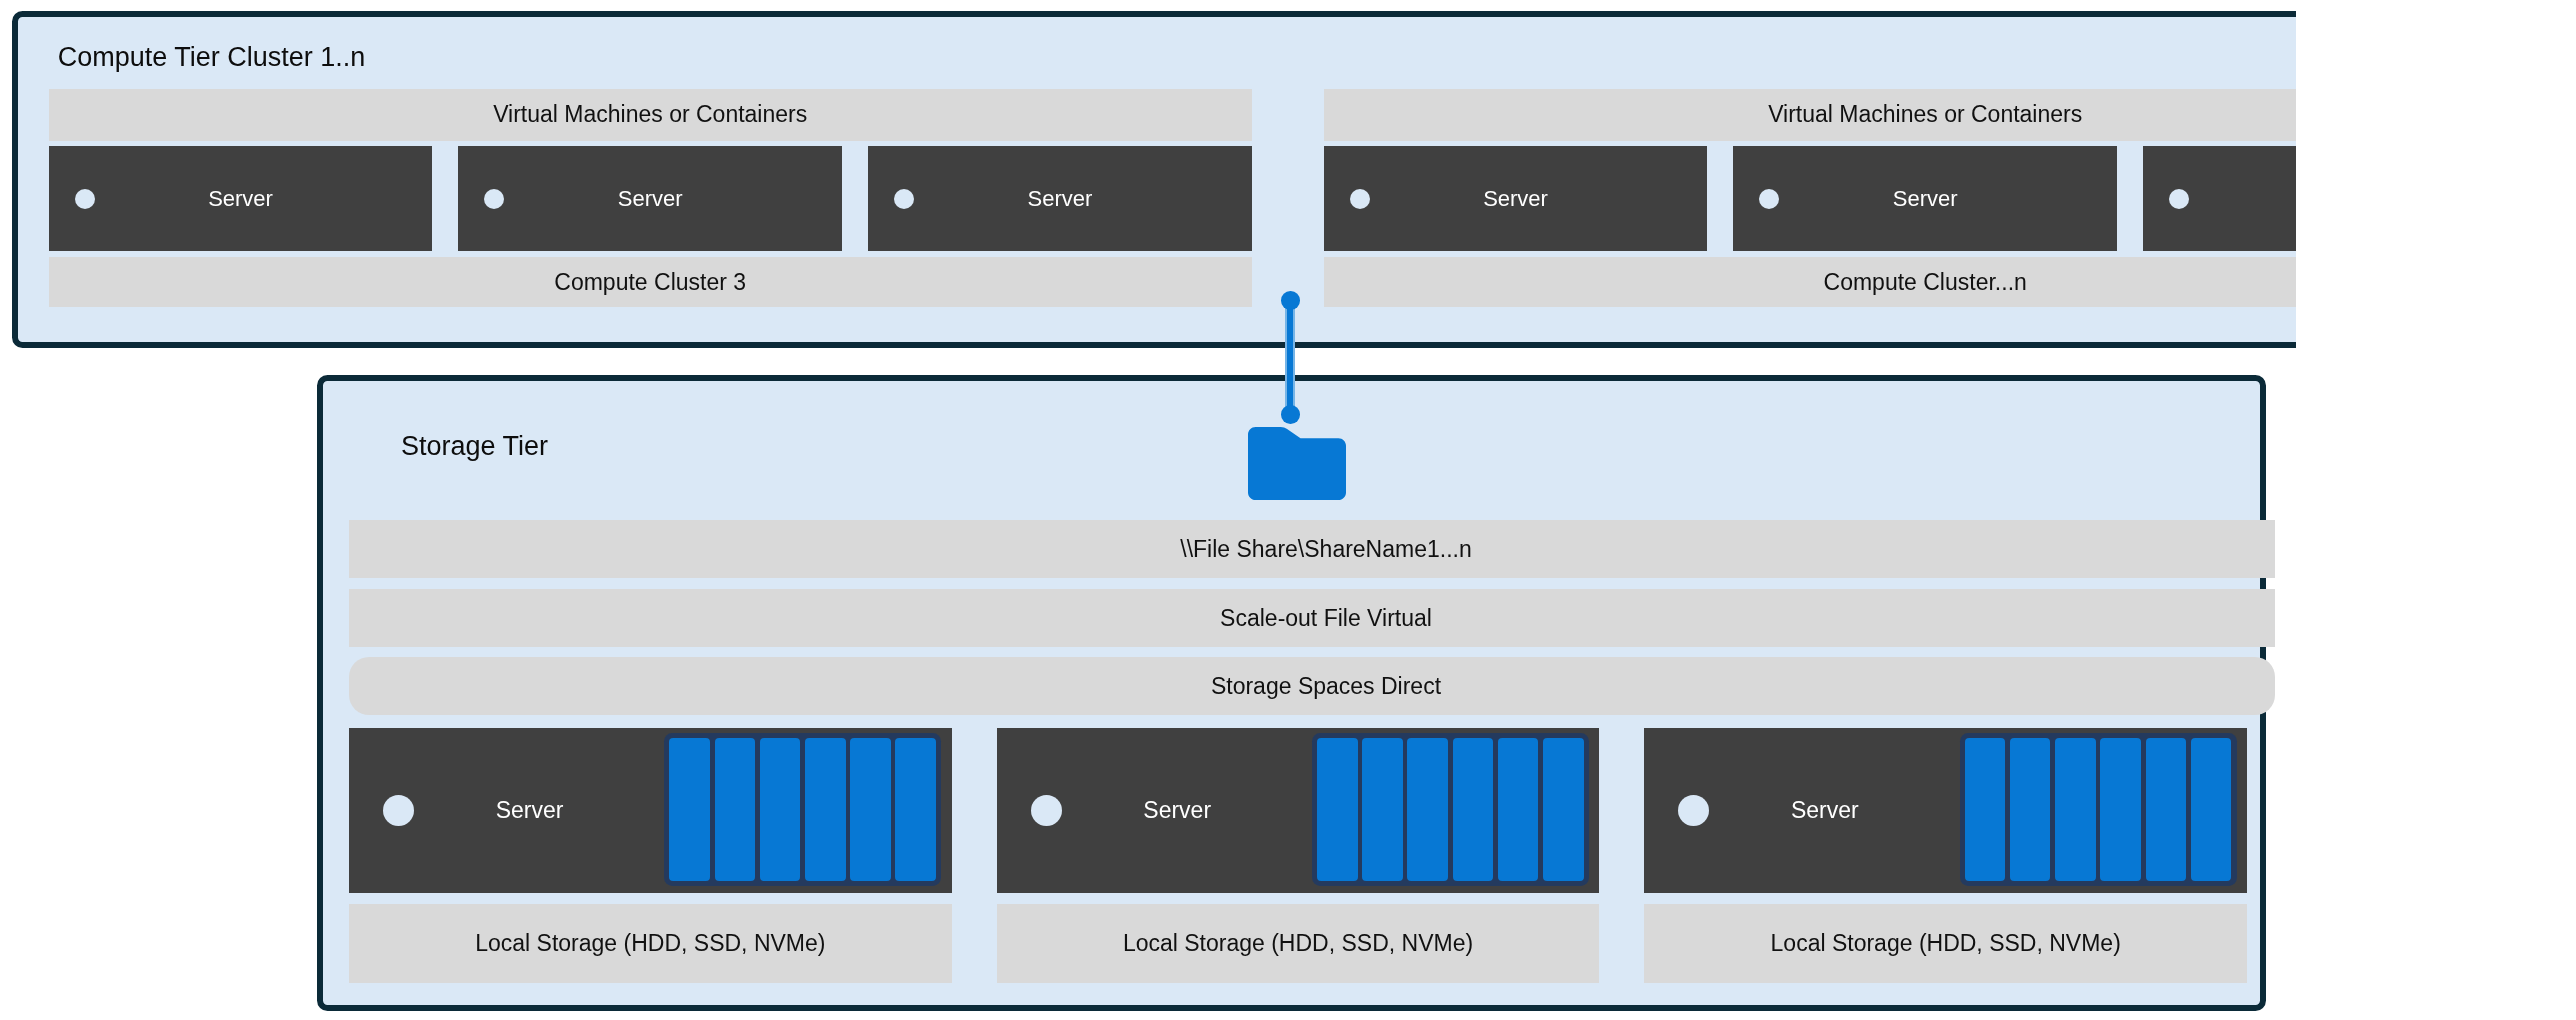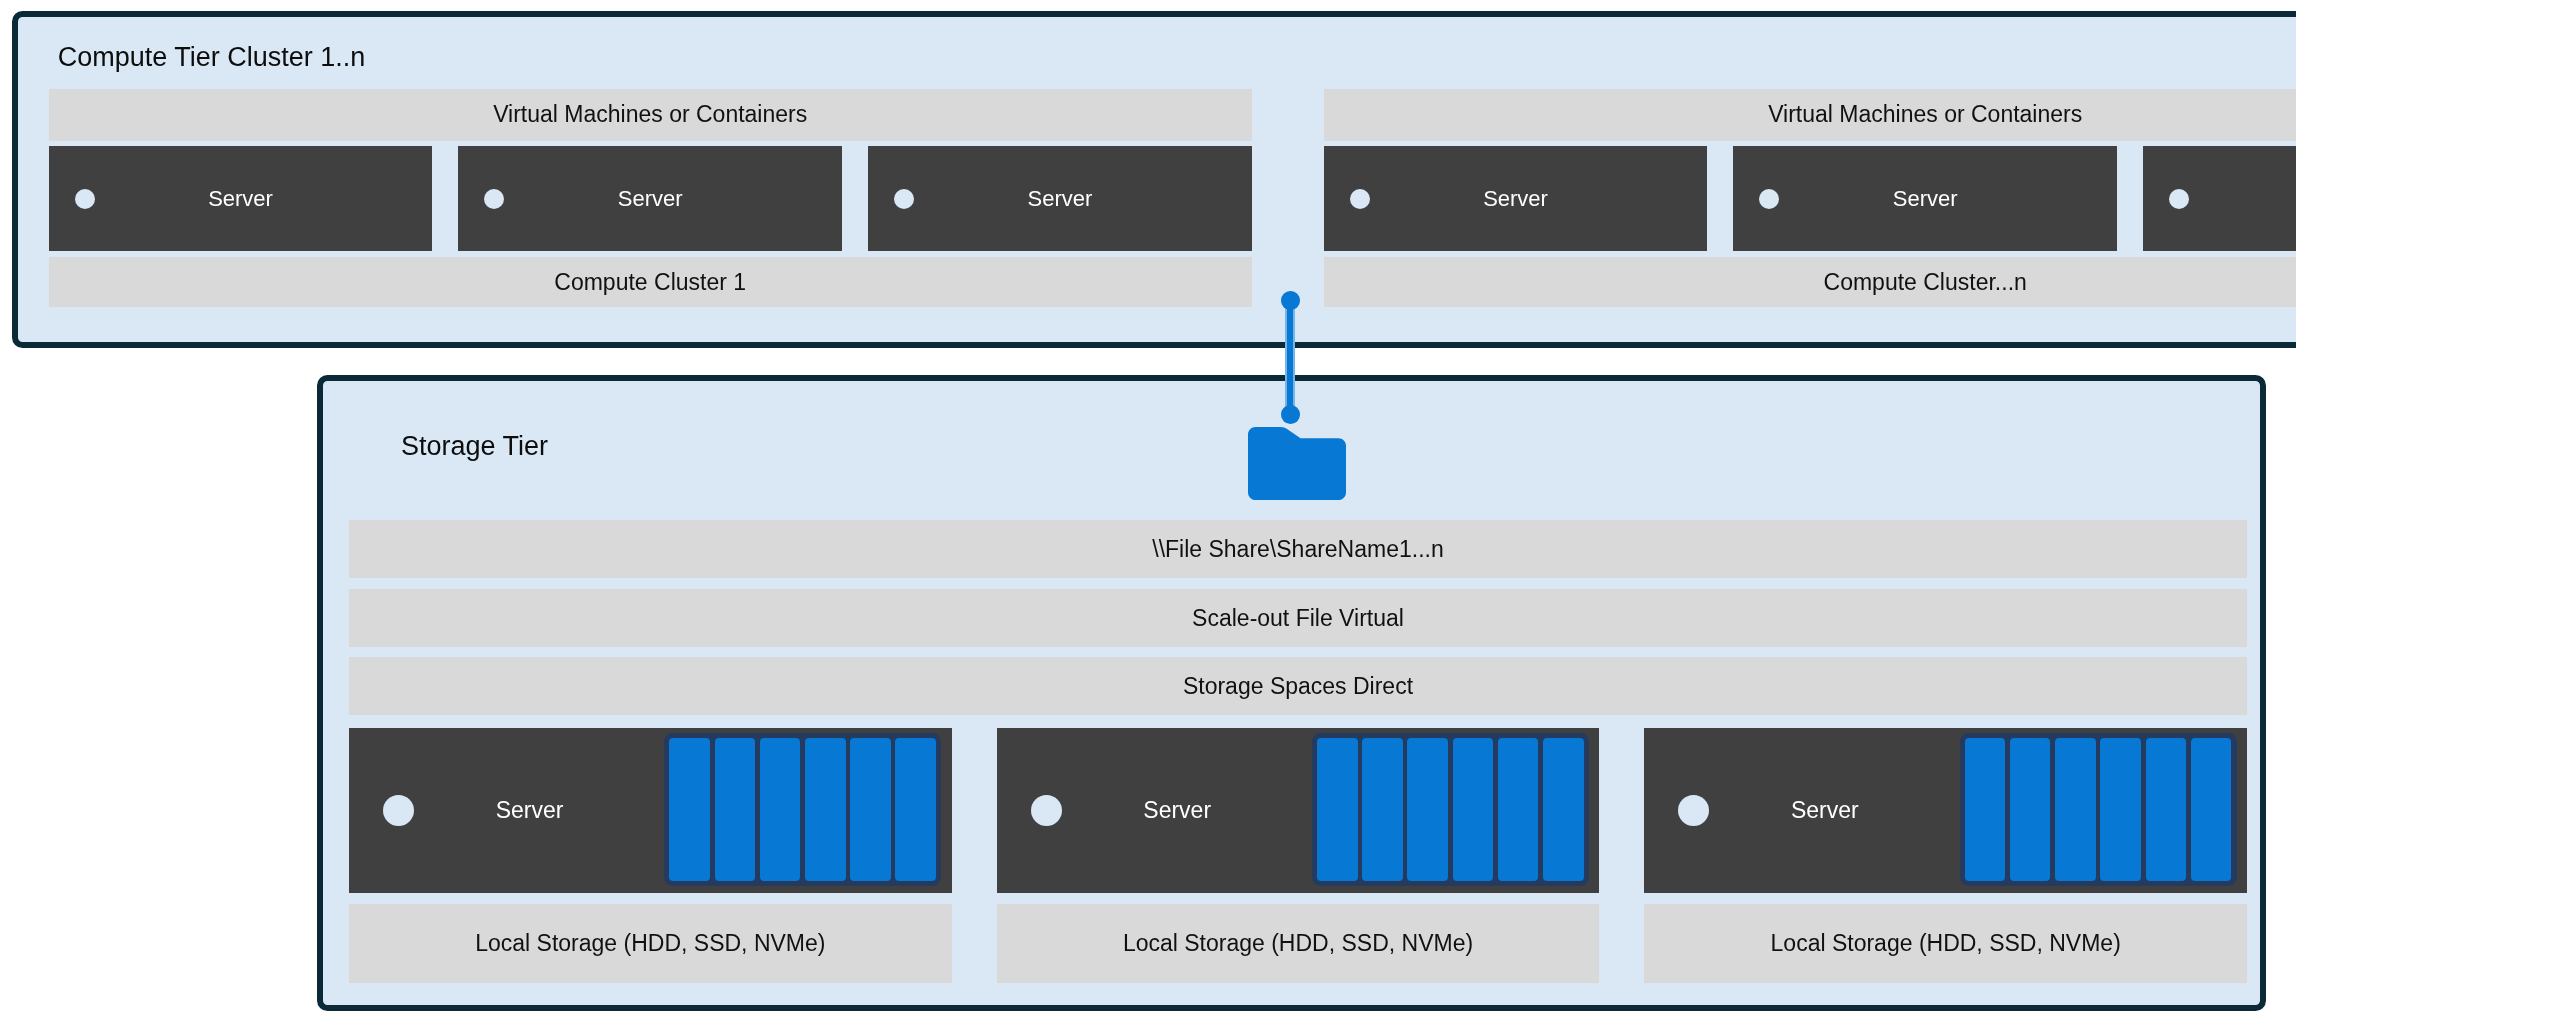--- a/index.html
+++ b/index.html
@@ -53,25 +53,25 @@
     position:absolute;width:18.7px;height:18.7px;border-radius:50%;
     background:#0778D4;z-index:6;
   }
   .connector-dot.top{left:1281px;top:291px;}
   .connector-dot.bottom{left:1281px;top:405px;}
   
   .folder{position:absolute;left:925px;top:46px;width:98px;height:73px;}
   .wide-bar{
     position:absolute;left:26px;width:1898px;height:58px;
     background:#D9D9D9;display:flex;align-items:center;justify-content:center;
-    font-size:23px;color:#111111;
+    font-size:23px;color:#111111;padding-left:28px;
   }
   .wide-bar.share{top:139px;}
   .wide-bar.sofs{top:208px;}
-  .wide-bar.s2d{top:276px;}
+  .wide-bar.s2d{top:276px;border-radius:20px;}
   .storage-row{
     position:absolute;left:26px;width:1898px;top:347px;height:165px;
     display:flex;gap:45px;
   }
   .storage-server{
     flex:1;position:relative;background:#404040;min-width:0;
   }
   .storage-server .dot{width:31px;height:31px;left:34px;top:67px;}
   .storage-server .server-label{
     position:absolute;left:87px;width:187px;top:0;height:100%;
@@ -114,21 +114,21 @@
           <div class="server">
             <span class="dot"></span>
             <span class="server-label">Server</span>
           </div>
           <div class="server">
             <span class="dot"></span>
             <span class="server-label">Server</span>
           </div>
         </div>
         <div class="bar cluster-bar">
-          <span>Compute Cluster 1</span>
+          <span>Compute Cluster 3</span>
         </div>
       </div>
 
       <div class="cluster">
         <div class="bar vm-bar">
           <span>Virtual Machines or Containers</span>
         </div>
         <div class="server-row">
           <div class="server">
             <span class="dot"></span>

